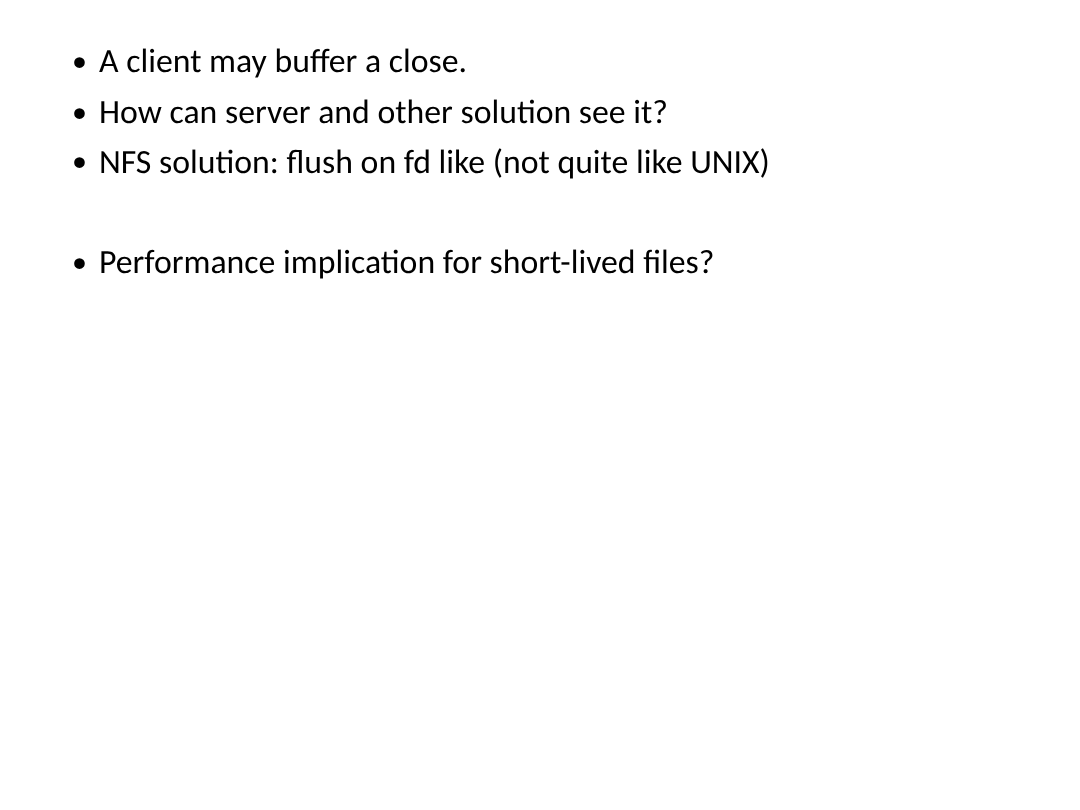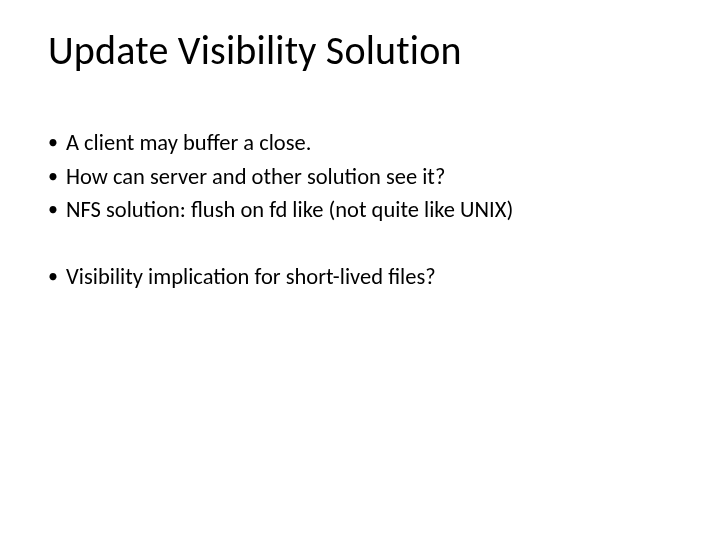--- a/index.html
+++ b/index.html
@@ -49,21 +49,20 @@
       line-height: 1.55;
     }
     .bullet-text {
       flex: 1;
     }
   </style>
 </head>
 <body>
 
 <div class="slide">
-  <h1 class="title">Update Visibility Solution</h1>
 
   <div class="content">
 
     <div class="bullet-group">
       <div class="bullet-item">
         <span class="bullet-marker">•</span>
         <span class="bullet-text">A client may buffer a close.</span>
       </div>
       <div class="bullet-item">
         <span class="bullet-marker">•</span>
@@ -71,18 +70,18 @@
       </div>
       <div class="bullet-item">
         <span class="bullet-marker">•</span>
         <span class="bullet-text">NFS solution: flush on fd like (not quite like UNIX)</span>
       </div>
     </div>
 
     <div class="bullet-group">
       <div class="bullet-item">
         <span class="bullet-marker">•</span>
-        <span class="bullet-text">Visibility implication for short-lived files?</span>
+        <span class="bullet-text">Performance implication for short-lived files?</span>
       </div>
     </div>
 
   </div>
 </div>
 
 </body></html>

